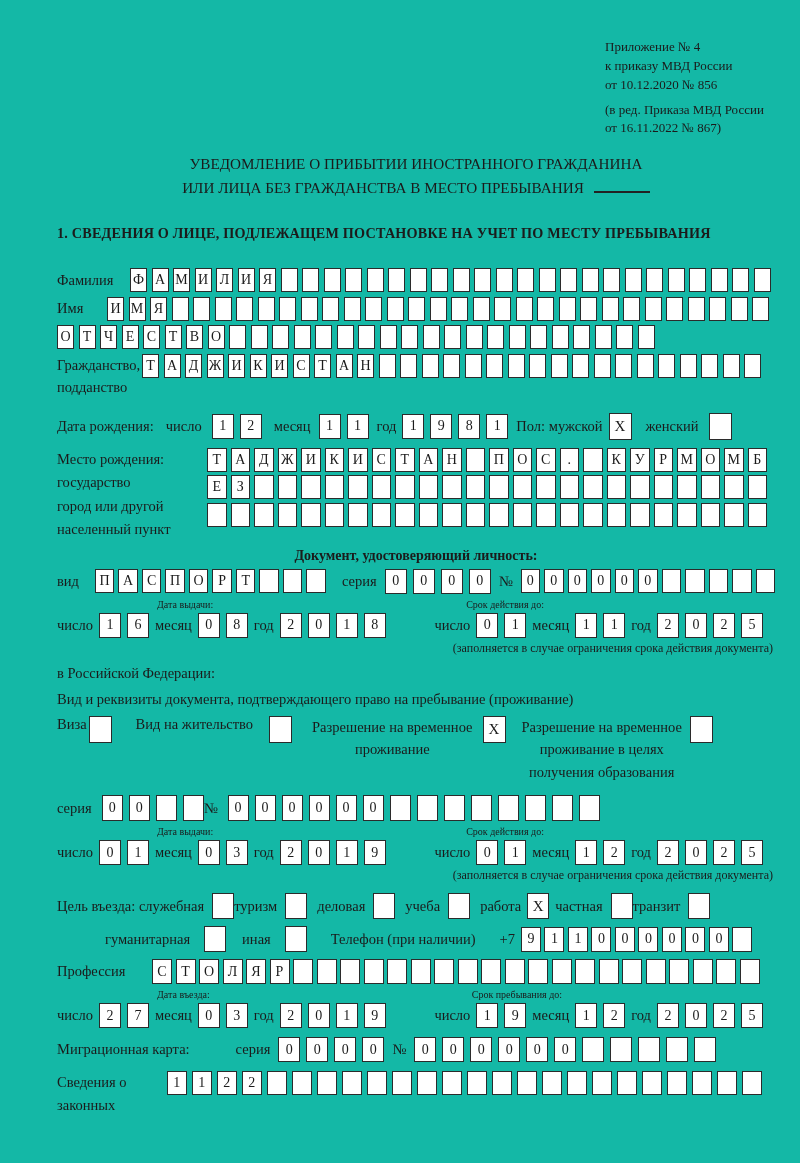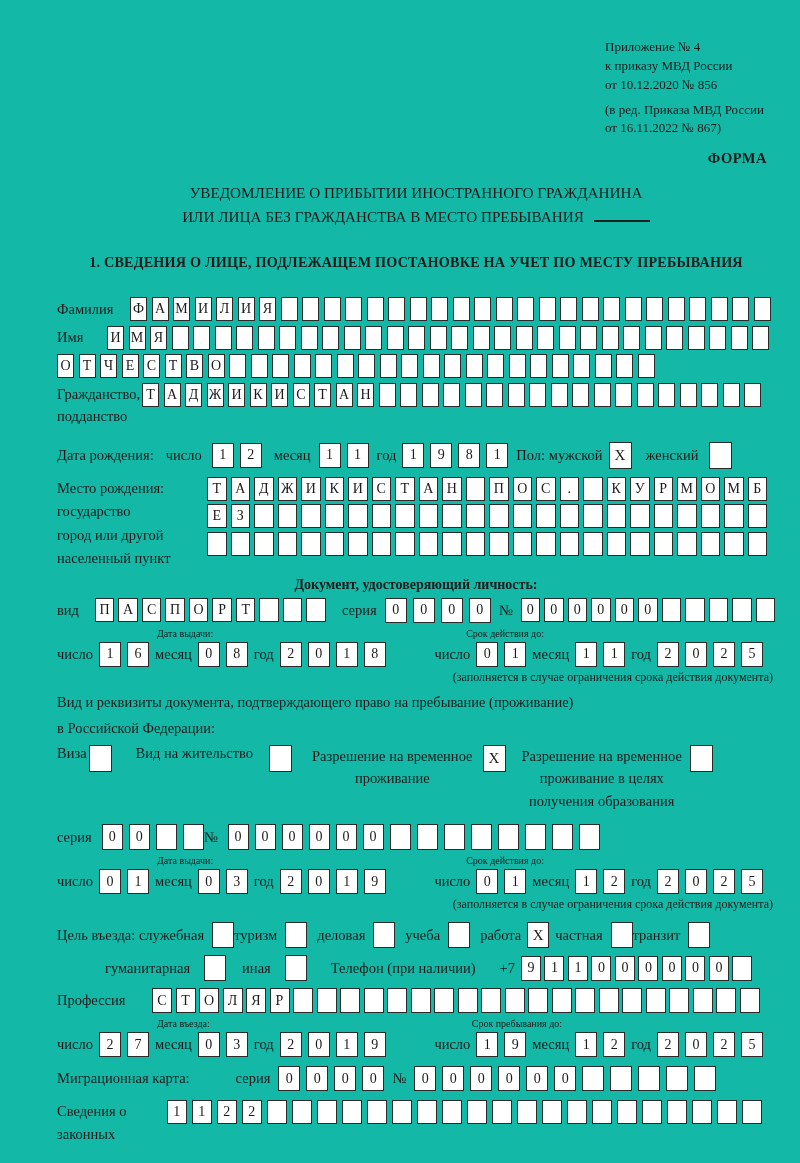--- a/index.html
+++ b/index.html
@@ -9,21 +9,21 @@
     font-family:"Liberation Serif","DejaVu Serif",serif;
     color:#1b1b1b; padding:38px 25px 16px 57px; position:relative; overflow:hidden;
   }
   
   .hdr { margin-left:auto; width:170px; font-size:13px; line-height:1.45; }
   .hdr .grp2 { margin-top:6px; }
   .forma { text-align:right; font-weight:bold; font-size:14.5px; margin:12px 8px 0 0; letter-spacing:.5px; }
   
   .title { text-align:center; font-weight:normal; font-size:15.2px; line-height:1.55; margin-top:14px; }
   .blankline { display:inline-block; width:56px; border-bottom:2px solid #222; height:.95em; margin-left:10px; }
-  .sec1 { font-weight:bold; font-size:14.2px; text-align:center; margin-top:26px; letter-spacing:.2px; white-space:nowrap; }
+  .sec1 { font-weight:bold; font-size:14.2px; text-align:left; margin-top:26px; letter-spacing:.2px; white-space:nowrap; }
   
   .frow { display:flex; align-items:center; font-size:14.5px; margin-top:4.5px; }
   .lab { white-space:nowrap; }
   
   .strip { display:flex; gap:4.5px; }
   .cell {
     width:17px; min-width:17px; height:24px; border:1.5px solid #2b2b2b;
     display:flex; align-items:center; justify-content:center;
     font-size:14px; background:#fff;
   }
@@ -83,21 +83,20 @@
 
 <div class="page">
 
   <div class="hdr">
     <div>Приложение № 4</div>
     <div>к приказу МВД России</div>
     <div>от 10.12.2020 № 856</div>
     <div class="grp2">(в ред. Приказа МВД России</div>
     <div>от 16.11.2022 № 867)</div>
   </div>
-  <div class="forma">ФОРМА</div>
 
   <div class="title">
     <div>УВЕДОМЛЕНИЕ О ПРИБЫТИИ ИНОСТРАННОГО ГРАЖДАНИНА</div>
     <div><span>ИЛИ ЛИЦА БЕЗ ГРАЖДАНСТВА В МЕСТО ПРЕБЫВАНИЯ</span><span class="blankline"></span></div>
   </div>
 
   <div class="sec1">1. СВЕДЕНИЯ О ЛИЦЕ, ПОДЛЕЖАЩЕМ ПОСТАНОВКЕ НА УЧЕТ ПО МЕСТУ ПРЕБЫВАНИЯ</div>
 
   <div class="frow r-surname" style="margin-top:26px;">
     <span class="lab">Фамилия</span>
@@ -435,22 +434,22 @@
       <span class="strip date">
           <span class="cell">2</span>
           <span class="cell">0</span>
           <span class="cell">2</span>
           <span class="cell">5</span>
         </span>
     </span>
   </div>
   <div class="note">(заполняется в случае ограничения срока действия документа)</div>
 
+  <div class="para">в Российской Федерации:</div>
   <div class="para">Вид и реквизиты документа, подтверждающего право на пребывание (проживание)</div>
-  <div class="para">в Российской Федерации:</div>
 
   <div class="visa-row">
     <span>Виза</span>
     <span class="cb" style="margin-left:2px;"></span>
     <span class="ml24">Вид на жительство</span>
     <span class="cb ml16"></span>
     <span class="ctr ml20">
       <div>Разрешение на временное</div>
       <div>проживание</div>
     </span>

